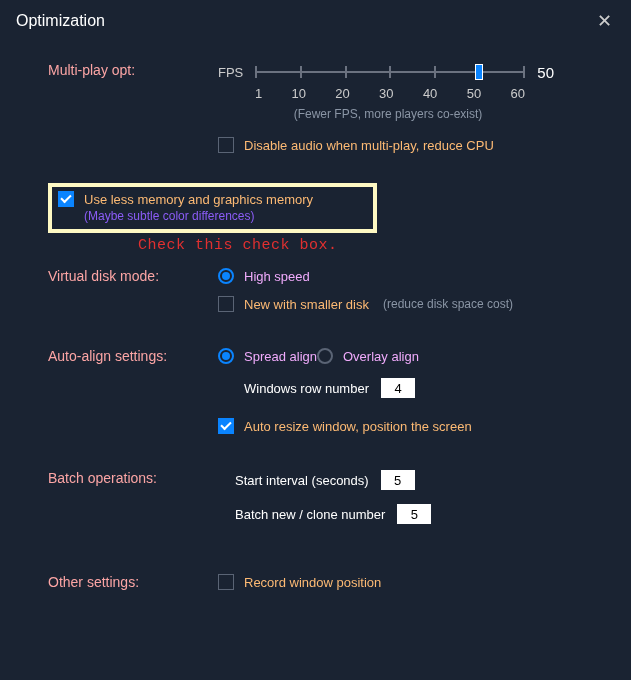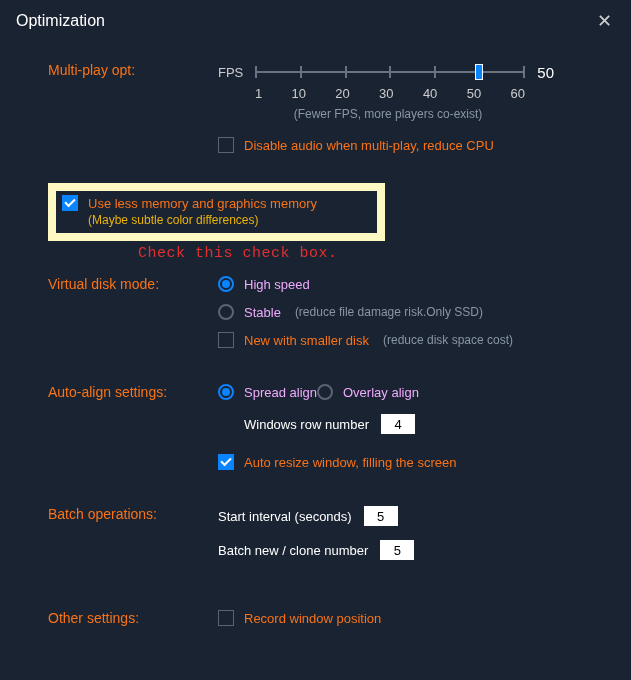--- a/index.html
+++ b/index.html
@@ -31,21 +31,21 @@
     padding: 20px 30px 0 48px;
   }
   .section {
     display: flex;
     margin-bottom: 36px;
   }
   .section.first { margin-bottom: 30px; }
   .label-col {
     width: 170px;
     flex-shrink: 0;
-    color: #f97316;
+    color: #fca5a5;
     font-size: 14px;
     padding-top: 0;
   }
   .ctrl-col {
     flex: 1;
   }
   
   .slider-row {
     display: flex;
     align-items: center;
@@ -122,25 +122,25 @@
     background: #0a84ff;
     border-color: #0a84ff;
   }
   .cb.checked::after {
     content: "";
     width: 4px; height: 8px;
     border: solid #fff;
     border-width: 0 2px 2px 0;
     transform: rotate(45deg) translate(-1px,-1px);
   }
-  .check-label { color: #f97316; }
-  .check-sub { color: #eab308; margin-left: 26px; font-size: 12px; margin-top: 2px; }
+  .check-label { color: #fdba74; }
+  .check-sub { color: #8b5cf6; margin-left: 26px; font-size: 12px; margin-top: 2px; }
   
   .highlight-box {
-    border: 8px solid #fef9c3;
+    border: 4px solid #fef9c3;
     padding: 4px 60px 6px 6px;
     display: inline-block;
   }
   .annotation {
     color: #e03030;
     font-family: "Courier New", monospace;
     font-size: 15px;
     margin-top: 4px;
     margin-left: 90px;
     letter-spacing: 0.5px;
@@ -177,21 +177,21 @@
     margin-bottom: 14px;
   }
   
   .num-row {
     display: flex;
     align-items: center;
     gap: 12px;
     margin-bottom: 14px;
     margin-left: 26px;
   }
-  .num-row.noindent { margin-left: 0; }
+  .num-row.noindent { margin-left: 17px; }
   .num-label { color: #fff; }
   .num-input {
     width: 34px;
     height: 20px;
     background: #fff;
     color: #000;
     border: none;
     text-align: center;
     font-size: 13px;
   }
@@ -257,25 +257,20 @@
     </div>
   </div>
 
   <div class="section">
     <div class="label-col">Virtual disk mode:</div>
     <div class="ctrl-col">
       <div class="radio-row">
         <span class="rb checked"></span>
         <span class="radio-label">High speed</span>
       </div>
-      <div class="radio-row">
-        <span class="rb"></span>
-        <span class="radio-label">Stable</span>
-        <span class="radio-hint">(reduce file damage risk.Only SSD)</span>
-      </div>
       <div class="check-row" style="margin-top:4px">
         <span class="cb"></span>
         <span class="check-label">New with smaller disk</span>
         <span class="radio-hint">(reduce disk space cost)</span>
       </div>
     </div>
   </div>
 
   <div class="section">
     <div class="label-col">Auto-align settings:</div>
@@ -289,21 +284,21 @@
           <span class="rb"></span>
           <span class="radio-label">Overlay align</span>
         </div>
       </div>
       <div class="num-row">
         <span class="num-label">Windows row number</span>
         <input class="num-input" value="4" style="">
       </div>
       <div class="check-row mt20">
         <span class="cb checked"></span>
-        <span class="check-label">Auto resize window, filling the screen</span>
+        <span class="check-label">Auto resize window, position the screen</span>
       </div>
     </div>
   </div>
 
   <div class="section">
     <div class="label-col">Batch operations:</div>
     <div class="ctrl-col">
       <div class="num-row noindent">
         <span class="num-label">Start interval (seconds)</span>
         <input class="num-input" value="5" style="">

